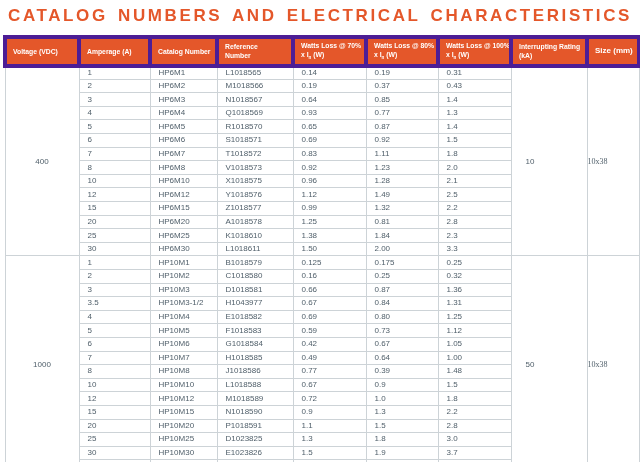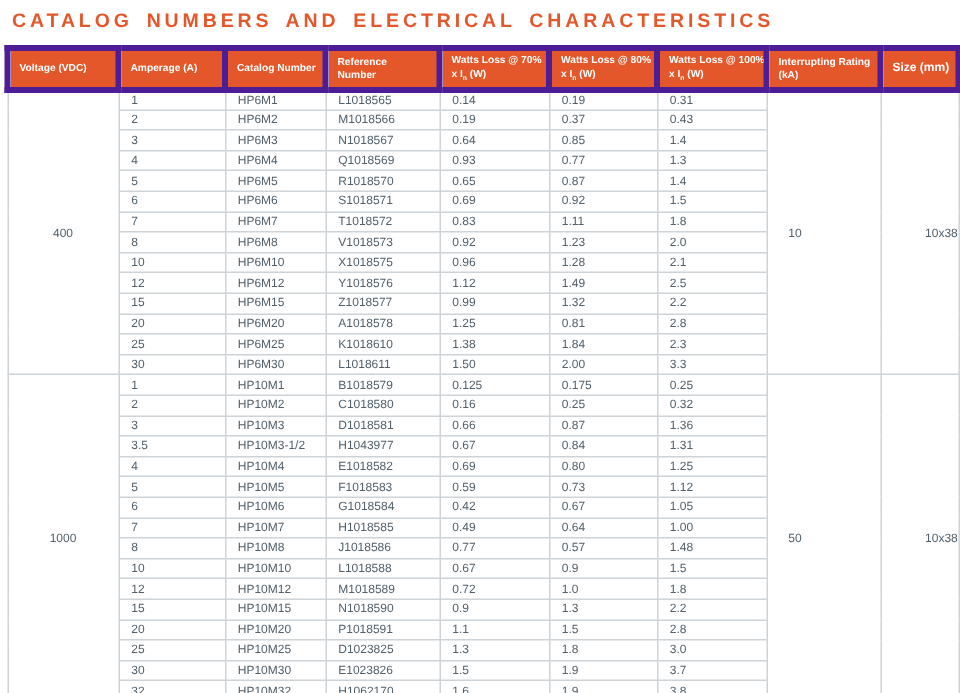--- a/index.html
+++ b/index.html
@@ -9,21 +9,21 @@
     --section-border:#A9B2B8;
   }
   *{box-sizing:border-box;}
   html,body{margin:0;padding:0;}
   body{
     width:640px;height:462px;background:#ffffff;overflow:hidden;
     font-family:"Liberation Sans", sans-serif;
   }
   .page-title{
     color:var(--accent);
-    font-size:13px;font-weight:bold;letter-spacing:2.6px;word-spacing:3px;
+    font-size:17px;font-weight:bold;letter-spacing:2.6px;word-spacing:3px;
     text-transform:uppercase;
     padding:6px 0 0 8px;white-space:nowrap;
   }
   table.catalog{
     border-collapse:collapse;table-layout:fixed;
     width:634px;margin:9px 0 0 3px;
   }
   thead th{
     background:var(--accent);color:#ffffff;
     font-size:6.8px;font-weight:bold;line-height:1.35;
@@ -36,21 +36,21 @@
   thead th .sub{font-size:4.5px;vertical-align:sub;}
   tbody tr{height:13.6px;}
   tbody td{
     font-size:8px;color:var(--body-text);
     border:1px solid var(--border);
     padding:0 2px 0 8px;line-height:1;
     white-space:nowrap;overflow:hidden;vertical-align:middle;
   }
   tbody td.voltage-cell{text-align:center;padding:0;}
   tbody td.interrupting-cell{padding-left:14px;}
-  tbody td.size-cell{text-align:right;padding:0;}
+  tbody td.size-cell{text-align:left;padding:0;font-family:Liberation Serif, serif;}
   tbody tr.section-start td{border-top:1px solid var(--section-border);}
 </style>
 </head>
 <body>
 
 <div class="page-title">CATALOG NUMBERS AND ELECTRICAL CHARACTERISTICS</div>
 
 <table class="catalog">
   <colgroup>
       <col style="width: 74px;">
@@ -280,21 +280,21 @@
         <td>H1018585</td>
         <td>0.49</td>
         <td>0.64</td>
         <td>1.00</td>
       </tr>
       <tr>
         <td>8</td>
         <td>HP10M8</td>
         <td>J1018586</td>
         <td>0.77</td>
-        <td>0.57</td>
+        <td>0.39</td>
         <td>1.48</td>
       </tr>
       <tr>
         <td>10</td>
         <td>HP10M10</td>
         <td>L1018588</td>
         <td>0.67</td>
         <td>0.9</td>
         <td>1.5</td>
       </tr>

